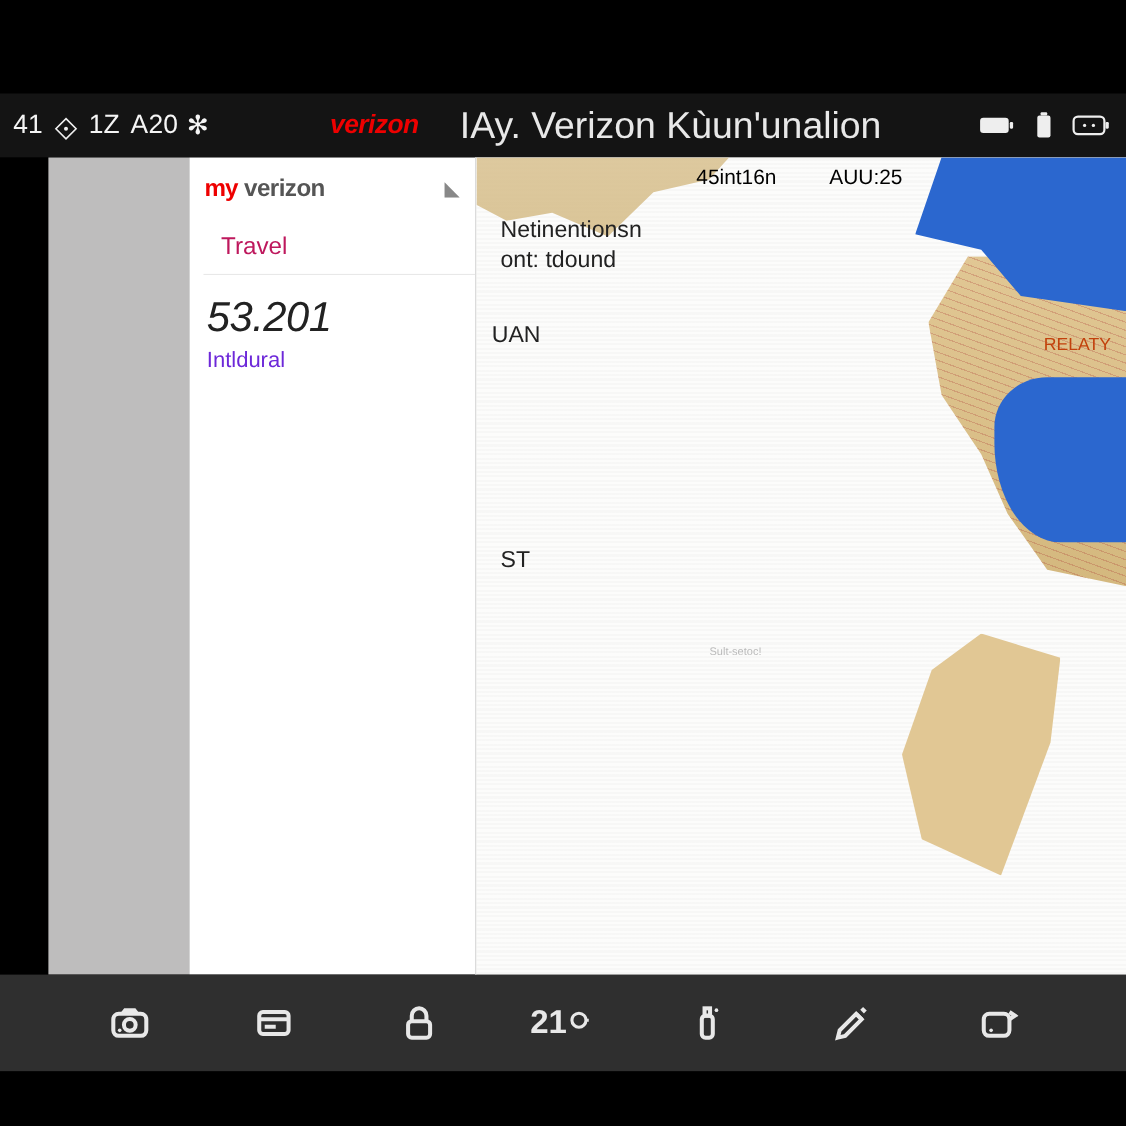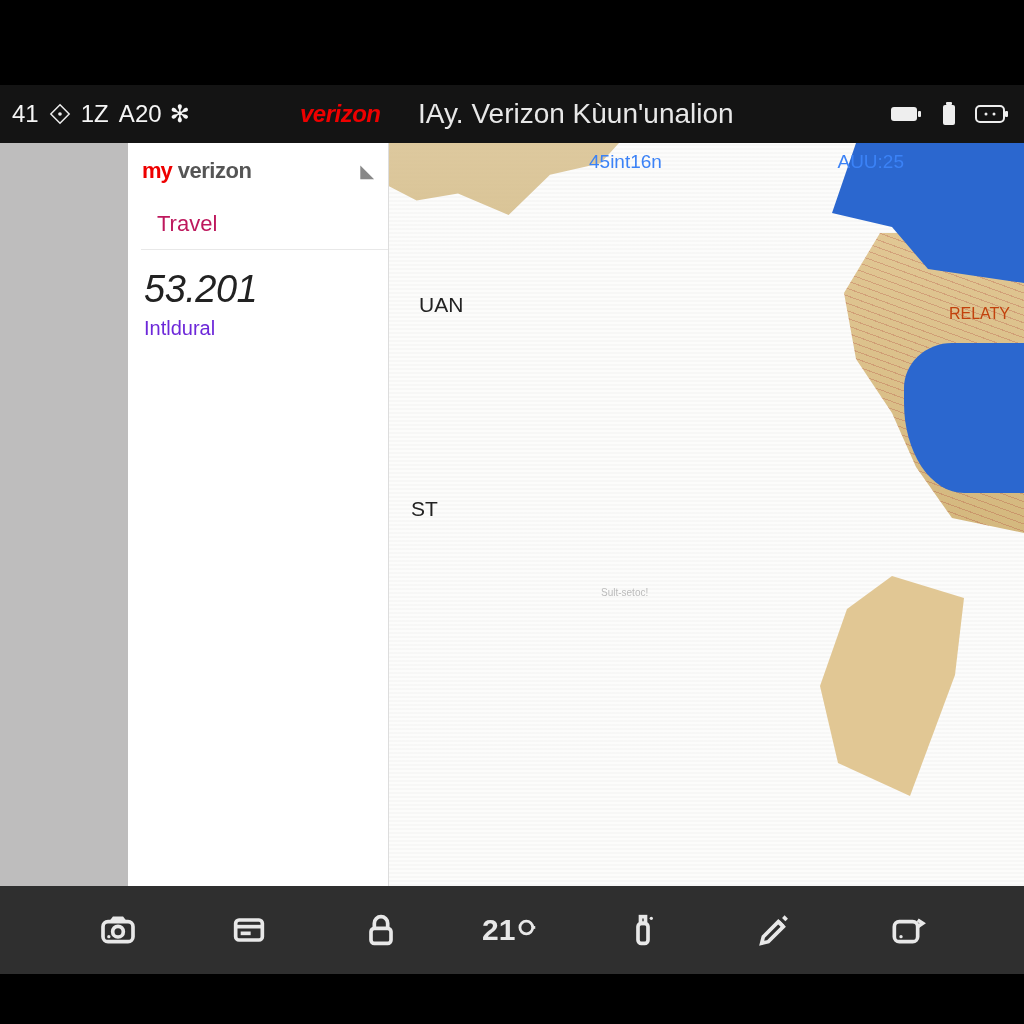--- a/index.html
+++ b/index.html
@@ -2,45 +2,45 @@
 <html><head>
 <meta charset="utf-8">
 <style>
   * { box-sizing: border-box; margin: 0; padding: 0; }
   html, body { width: 1024px; height: 1024px; overflow: hidden; font-family: Arial, Helvetica, sans-serif; background:#000; }
   .root { width:1024px; height:1024px; display:flex; flex-direction:column; }
 
   .black-top { height:85px; background:#000; }
 
   .status-bar { height:58px; background:#141414; color:#f5f5f5; display:flex; align-items:center; padding:0 12px; font-size:24px; position:relative; }
-  .status-left { display:flex; align-items:center; gap:10px; }
+  .status-left { display:flex; align-items:flex-end; gap:10px; }
   .status-left .num { font-weight:500; }
   .ico { display:inline-flex; align-items:center; justify-content:center; }
   .status-net { position:absolute; left:135px; display:flex; align-items:center; gap:8px; }
   .status-logo { position:absolute; left:300px; color:#ee0000; font-weight:900; font-size:24px; letter-spacing:-0.5px; font-style:italic;}
-  .status-title { position:absolute; left:418px; color:#e8e8e8; font-size:28px; }
+  .status-title { position:absolute; left:418px; color:#e8e8e8; font-size:34px; }
   .status-right { position:absolute; right:14px; display:flex; align-items:center; gap:16px; }
 
-  .content { flex:1; display:flex; min-height:0; }
+  .content { flex:1; display:flex; min-height:0;padding-left:44px; }
 
   .gutter { width:128px; background:#bebdbd; }
 
   .sidebar { width:260px; background:#fff; display:flex; flex-direction:column; }
   .sb-header { height:56px; display:flex; align-items:center; padding:0 14px; gap:6px; }
   .sb-logo-my { color:#ee0000; font-weight:900; font-size:22px; letter-spacing:-1px;}
   .sb-logo-vz { color:#555; font-weight:800; font-size:22px; letter-spacing:-0.5px;}
   .sb-chev { margin-left:auto; color:#888; font-size:18px;}
   .sb-item { padding:12px 16px; font-size:22px; color:#be185d; border-bottom:1px solid #e8e8e8;margin-left:13px;}
   .sb-big { padding:18px 16px 2px 16px; font-size:38px; color:#222; letter-spacing:-0.5px;font-style:italic;}
   .sb-sub { padding:4px 16px 18px 16px; font-size:20px; color:#6d28d9;}
 
   .map { flex:1; position:relative; background:#fcfcfb; overflow:hidden; border-left:1px solid #ddd;}
-  .map-top-labels { position:absolute; top:8px; left:0; right:0; display:flex; justify-content:space-between; padding:0 120px 0 200px; font-size:19px; color:#3b82f6;}
+  .map-top-labels { position:absolute; top:8px; left:0; right:0; display:flex; padding:0 120px 0 200px; font-size:19px; color:#000000;gap:48px;}
   .map-text { position:absolute; font-size:21px; color:#222; line-height:1.35;}
-  .map-uan { top:148px; left:30px;}
+  .map-uan { top:148px; left:14px;}
   .map-st { top:352px; left:22px;}
   .map-small { position:absolute; top:444px; left:212px; font-size:10px; color:#bbb;}
   .relay { position:absolute; top:162px; right:14px; font-size:16px; color:#c2410c;}
 
   .land1 { position:absolute; top:0; left:0; width:230px; height:72px;
     background: linear-gradient(#d8c08e,#d4bb86);
     clip-path: polygon(0 0, 100% 0, 92% 28%, 70% 44%, 52% 100%, 30% 70%, 12% 80%, 0 60%);
     opacity:0.85;
   }
   .blue1 { position:absolute; top:0; right:0; width:240px; height:140px; background:#2b67cf;
@@ -135,20 +135,24 @@
       <div class="land1"></div>
       <div class="coast1"></div>
       <div class="blue1"></div>
       <div class="blue2"></div>
       <div class="coast2"></div>
 
       <div class="map-top-labels">
         <span>45int16n</span>
         <span>AUU:25</span>
       </div>
+      <div class="map-text" style="top:52px;left:22px;">
+        <div>Netinentionsn</div>
+        <div>ont: tdound</div>
+      </div>
       <div class="map-text map-uan">UAN</div>
       <div class="map-text map-st">ST</div>
       <div class="map-small">Sult-setoc!</div>
       <div class="relay">RELATY</div>
     </div>
   </div>
 
   <div class="bottom-bar">
     <div class="bb-item">
       <svg viewBox="0 0 24 24">

